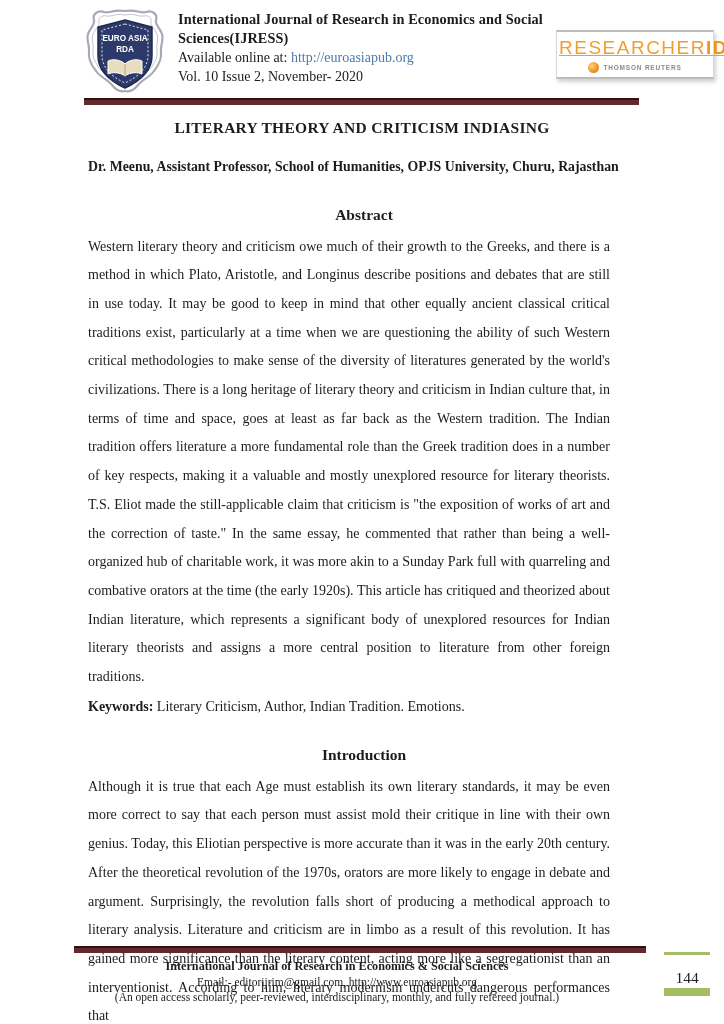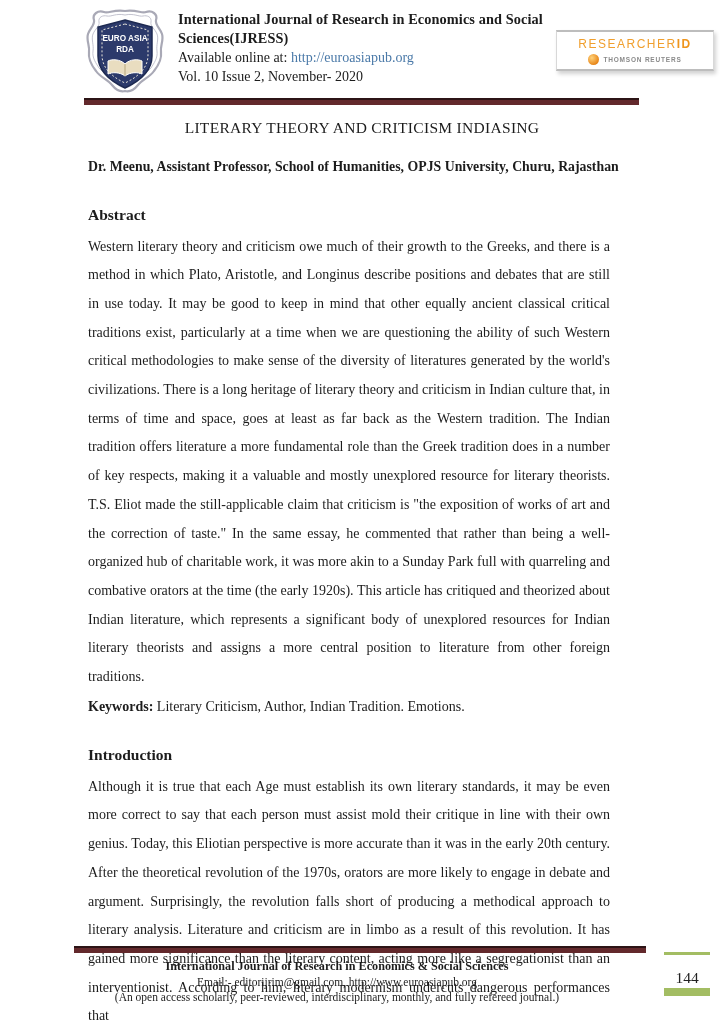--- a/index.html
+++ b/index.html
@@ -41,24 +41,25 @@
     border: 1px solid #d8d8d8;
     border-top: 2px solid #bdbdbd;
     border-bottom: 2px solid #bdbdbd;
     box-shadow: 2px 3px 4px rgba(0,0,0,0.18);
     text-align: center;
     padding: 5px 2px 4px 2px;
     cursor: pointer;
   }
   .rid-line1 {
     font-family: "Liberation Sans", sans-serif;
-    font-size: 12px;
+    font-size: 19px;
     letter-spacing: 1.5px;
     color: #f09f2e;
     white-space: nowrap;
+    text-decoration: underline;
   }
   .rid-line1 .rid-id { font-weight: bold; color: #ef951c; }
   .rid-line2 {
     margin-top: 3px;
     display: flex;
     align-items: center;
     justify-content: center;
     gap: 4px;
   }
   .rid-globe {
@@ -80,34 +81,35 @@
     height: 7px;
     background: #63292c;
     border-top: 2px solid #2c1416;
   }
   .rule-top { margin: 4px 85px 0 84px; }
 
   
   .article-title {
     margin-top: 14px;
     text-align: center;
-    font-weight: normal;
+    font-weight: bold;
     font-size: 15.5px;
     letter-spacing: 0.3px;
   }
   .authors {
     margin: 21px 82px 0 88px;
     font-weight: bold;
     font-size: 13.8px;
     line-height: 18.5px;
   }
   .section-heading {
     margin: 29px 84px 0 88px;
     font-weight: bold;
     font-size: 15.5px;
+    text-align: center;
   }
   .body-para {
     margin: 9px 114px 0 88px;
     font-size: 14px;
     line-height: 28.7px;
     text-align: justify;
   }
   .keywords-line {
     margin: 5px 84px 0 88px;
     font-size: 14px;

